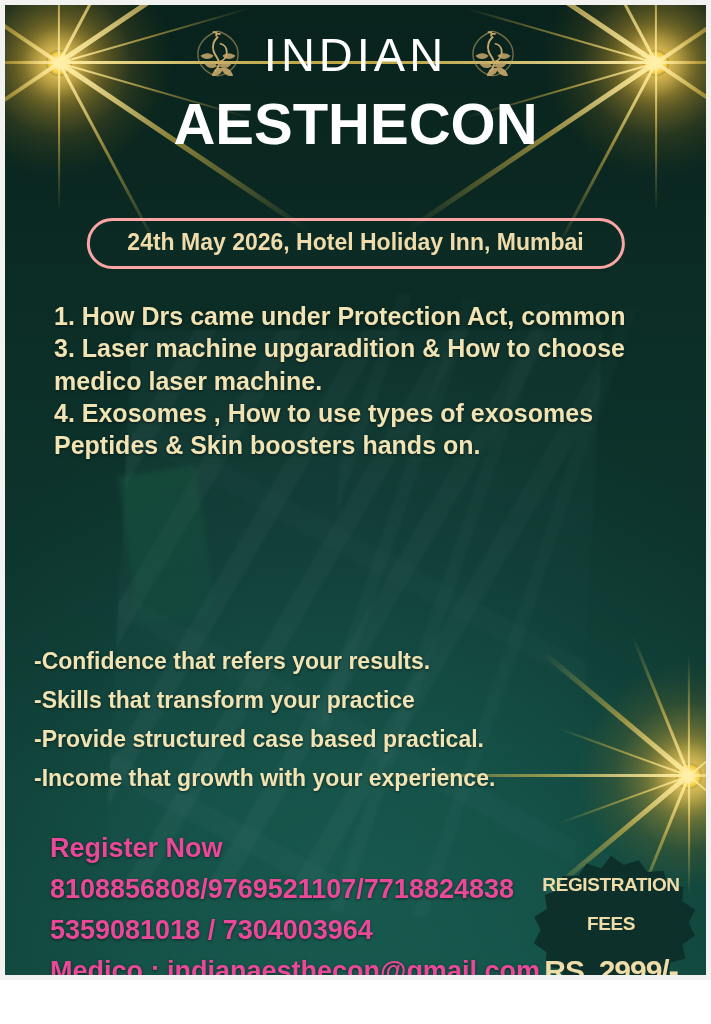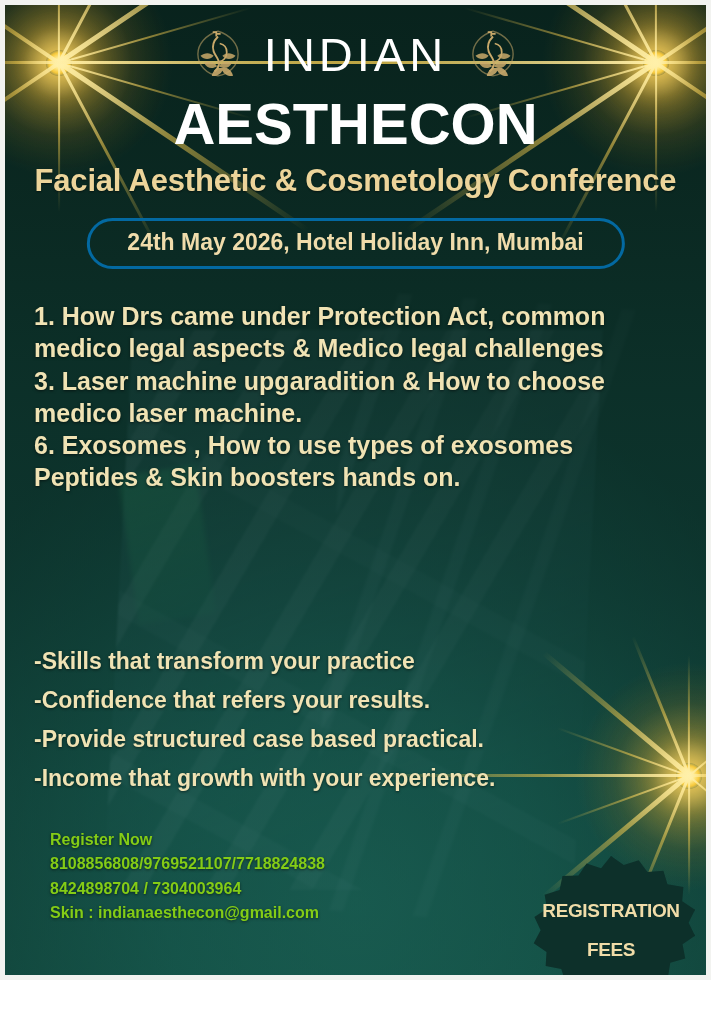--- a/index.html
+++ b/index.html
@@ -129,53 +129,53 @@
     text-align:center;
     color:#ecd49a;
     font-size:31px;
     font-weight:bold;
     letter-spacing:-.2px;
     text-shadow:0 1px 2px rgba(0,0,0,.45);
   }
 
   .date-pill{
     position:absolute;top:218px;left:50%;transform:translateX(-50%);
-    border:3px solid #0369a1;
+    border:3px solid #fca5a5;
     border-radius:34px;
     padding:8px 38px 10px;
     color:#f0dcab;
     font-size:23px;
     font-weight:bold;
     white-space:nowrap;
     box-shadow:inset 0 0 0 0 rgba(0,0,0,0);
   }
 
   .topics{
     position:absolute;top:300px;left:34px;right:20px;
     color:#f0e3b4;
     font-size:25px;
     font-weight:bold;
     line-height:1.29;
     text-shadow:0 1px 3px rgba(0,0,0,.55);
   }
-  .topics .line{white-space:nowrap;}
+  .topics .line{white-space:nowrap;margin-left:20px;}
 
   .benefits{
     position:absolute;top:642px;left:34px;right:20px;
     color:#f0e3b4;
     font-size:23px;
     font-weight:bold;
     line-height:1.70;
     text-shadow:0 1px 3px rgba(0,0,0,.55);
   }
 
   .contact{
     position:absolute;top:828px;left:50px;
-    color:#84cc16;
-    font-size:16px;
+    color:#ec4899;
+    font-size:27px;
     font-weight:bold;
     line-height:1.52;
     text-shadow:0 1px 3px rgba(0,0,0,.55);
   }
 
   
   .badge{
     position:absolute;left:527px;top:856px;
     width:168px;height:148px;
   }
@@ -291,51 +291,50 @@
           <path d="M12 34 c5 -4 11 -4 15 0 c-4 5 -11 5 -15 0 Z" fill="#c9a96a" stroke="none" opacity=".85"></path>
           <path d="M52 34 c-5 -4 -11 -4 -15 0 c4 5 11 5 15 0 Z" fill="#c9a96a" stroke="none" opacity=".85"></path>
           <path d="M16 42 c6 -3 12 -1 15 4 c-6 4 -12 2 -15 -4 Z" fill="#c9a96a" stroke="none" opacity=".85"></path>
           <path d="M48 42 c-6 -3 -12 -1 -15 4 c6 4 12 2 15 -4 Z" fill="#c9a96a" stroke="none" opacity=".85"></path>
           <path d="M32 48 c-4 2 -7 6 -7 9 c5 1 10 -2 12 -6 c2 4 7 7 12 6 c0 -3 -3 -7 -7 -9" fill="#c9a96a" stroke="none" opacity=".9"></path>
         </g>
       </svg>
     </div>
 
     <div class="brand-main">AESTHECON</div>
-    <div class="subtitle">Facial Aesthetic &amp; Cosmetology Conference</div>
 
     <div class="date-pill">24th May 2026, Hotel Holiday Inn, Mumbai</div>
 
     <div class="topics" id="topics-list">
         <div class="line">1. How Drs came under Protection Act, common</div>
-        <div class="line">medico legal aspects &amp; Medico legal challenges</div>
         <div class="line">3. Laser machine upgaradition &amp; How to choose</div>
         <div class="line">medico laser machine.</div>
-        <div class="line">6. Exosomes , How to use types of exosomes</div>
+        <div class="line">4. Exosomes , How to use types of exosomes</div>
         <div class="line">Peptides &amp; Skin boosters hands on.</div>
       </div>
 
     <div class="benefits" id="benefits-list">
+        <div class="line">-Confidence that refers your results.</div>
         <div class="line">-Skills that transform your practice</div>
-        <div class="line">-Confidence that refers your results.</div>
         <div class="line">-Provide structured case based practical.</div>
         <div class="line">-Income that growth with your experience.</div>
       </div>
 
     <div class="contact">
       <div>Register Now</div>
       <div>8108856808/9769521107/7718824838</div>
-      <div>8424898704 / 7304003964</div>
-      <div>Skin : indianaesthecon@gmail.com</div>
+      <div>5359081018 / 7304003964</div>
+      <div>Medico : indianaesthecon@gmail.com</div>
     </div>
 
     <div class="badge">
       <div class="star"></div>
       <div class="b-txt">
         <div class="b1">REGISTRATION</div>
         <div class="b2">FEES</div>
+        <div class="b3">RS. 2999/-</div>
       </div>
     </div>
 
   </div>
 
   <div class="frame"></div>
 </div>
 
 </body></html>

